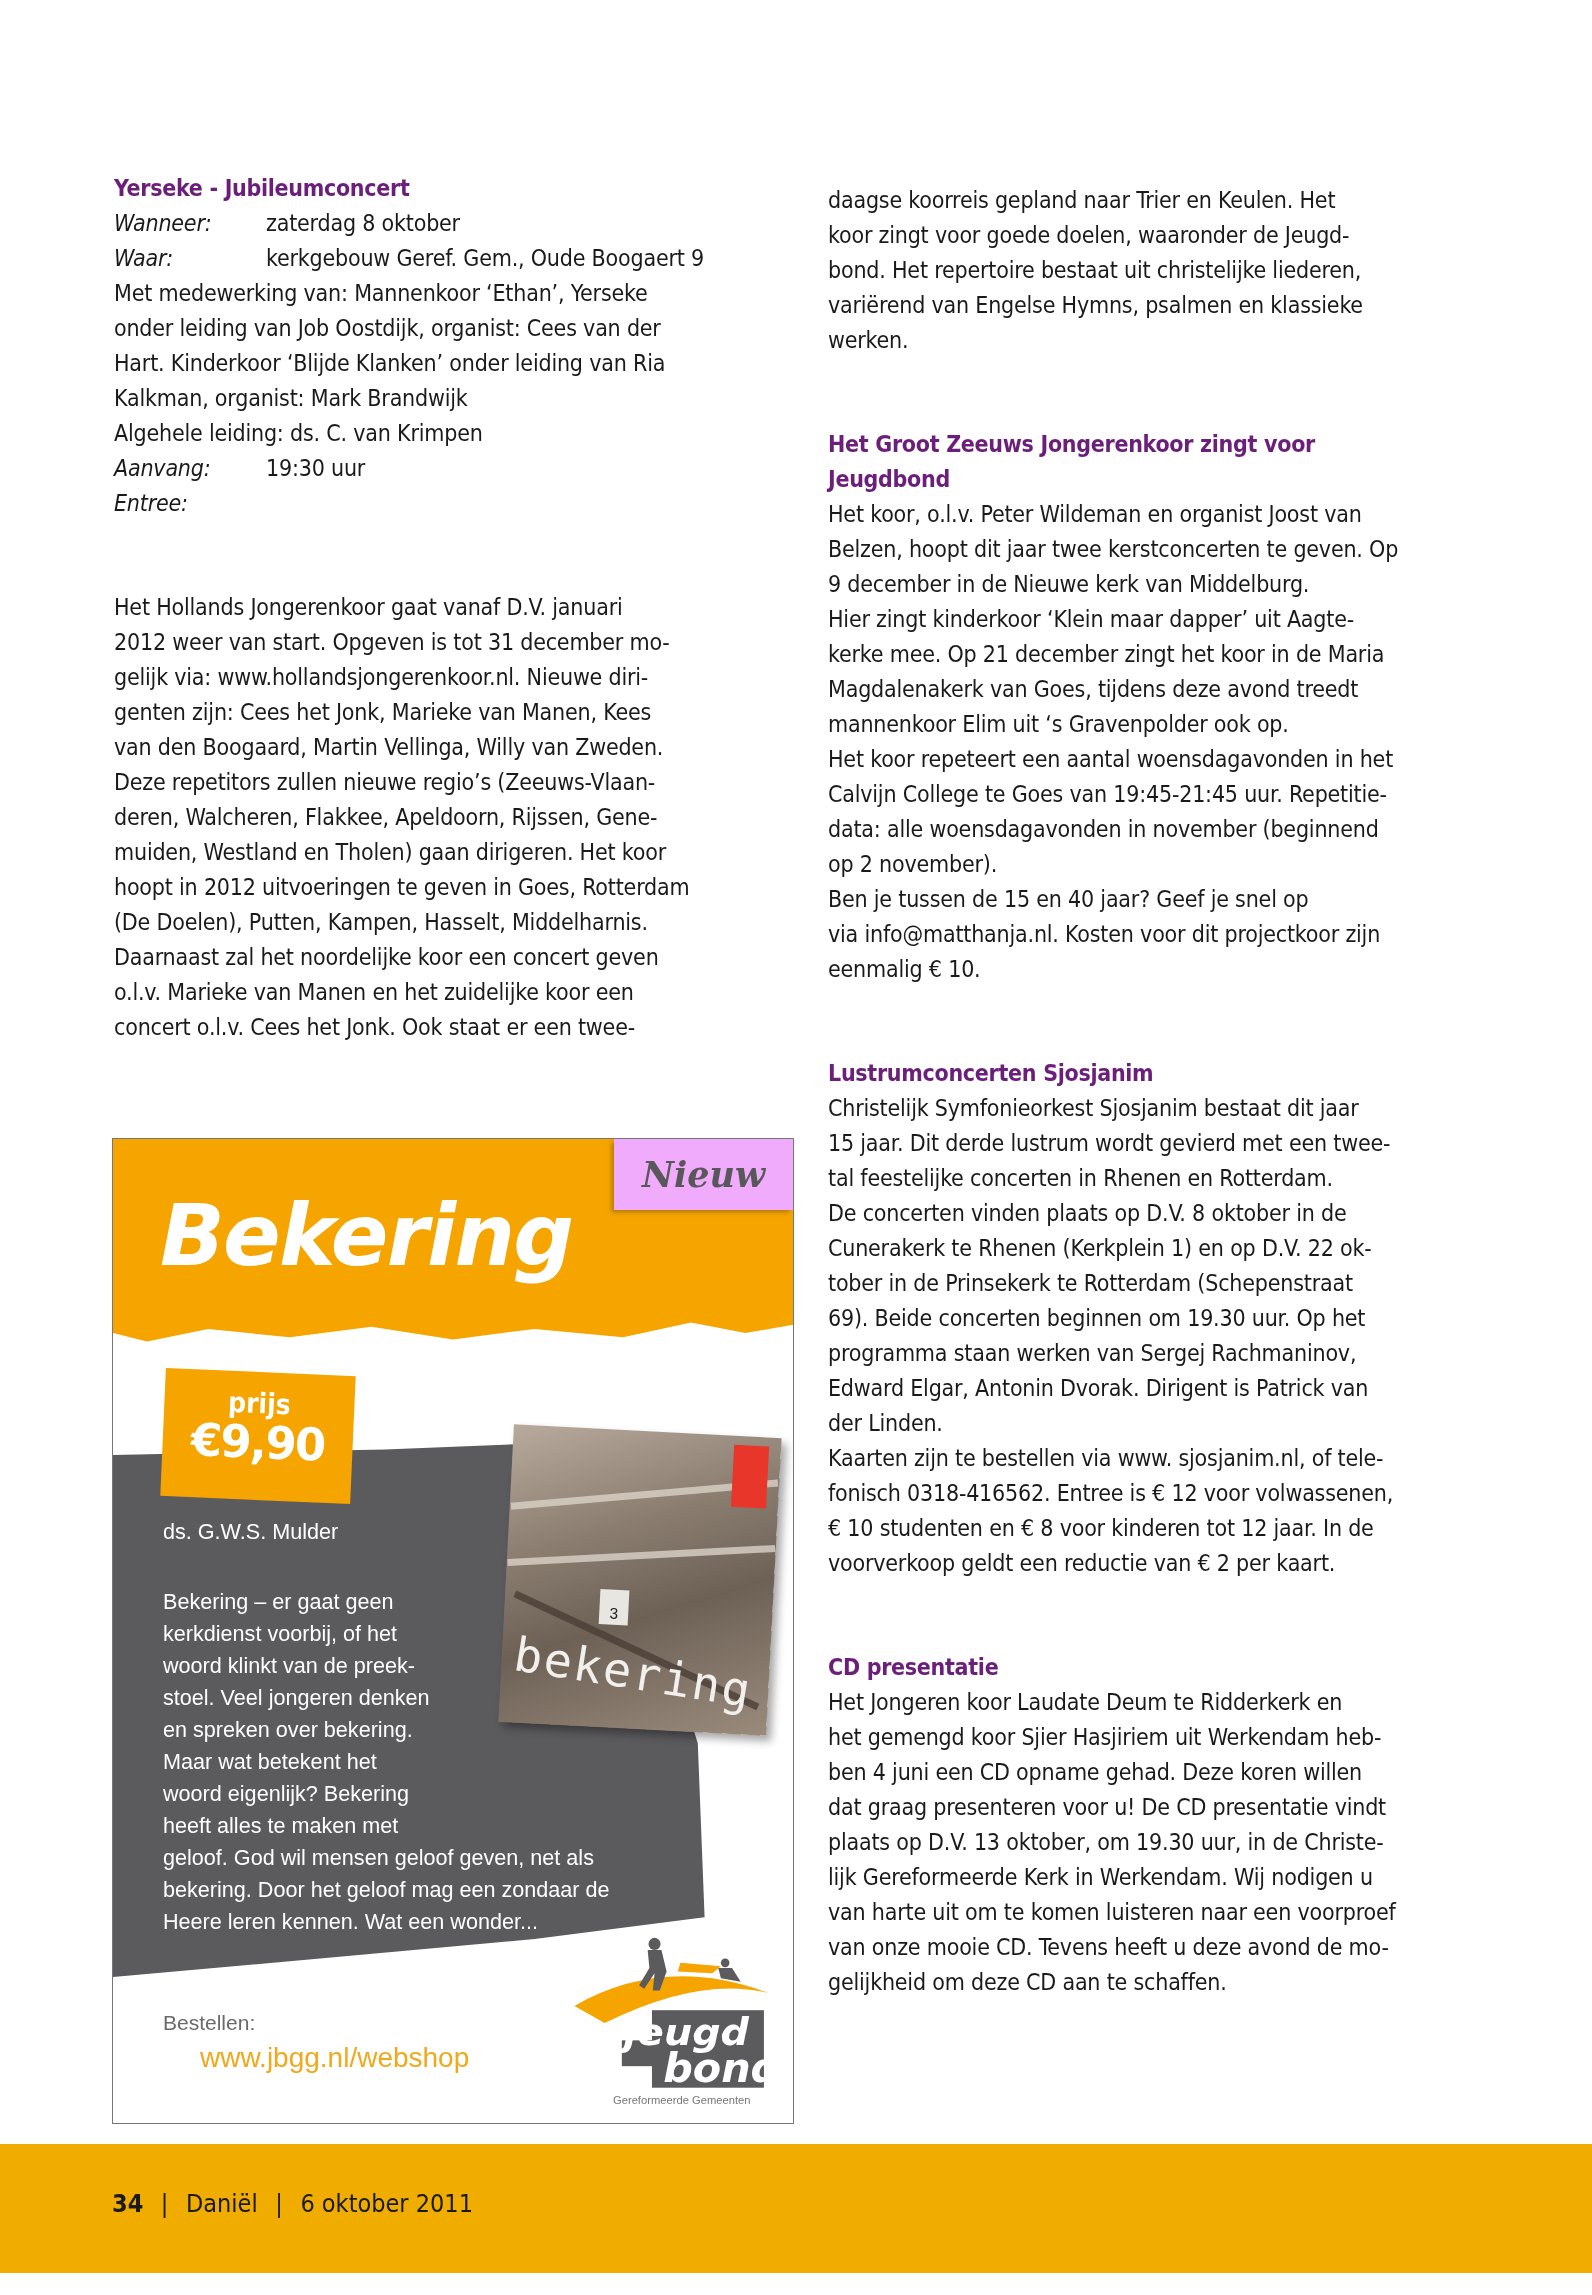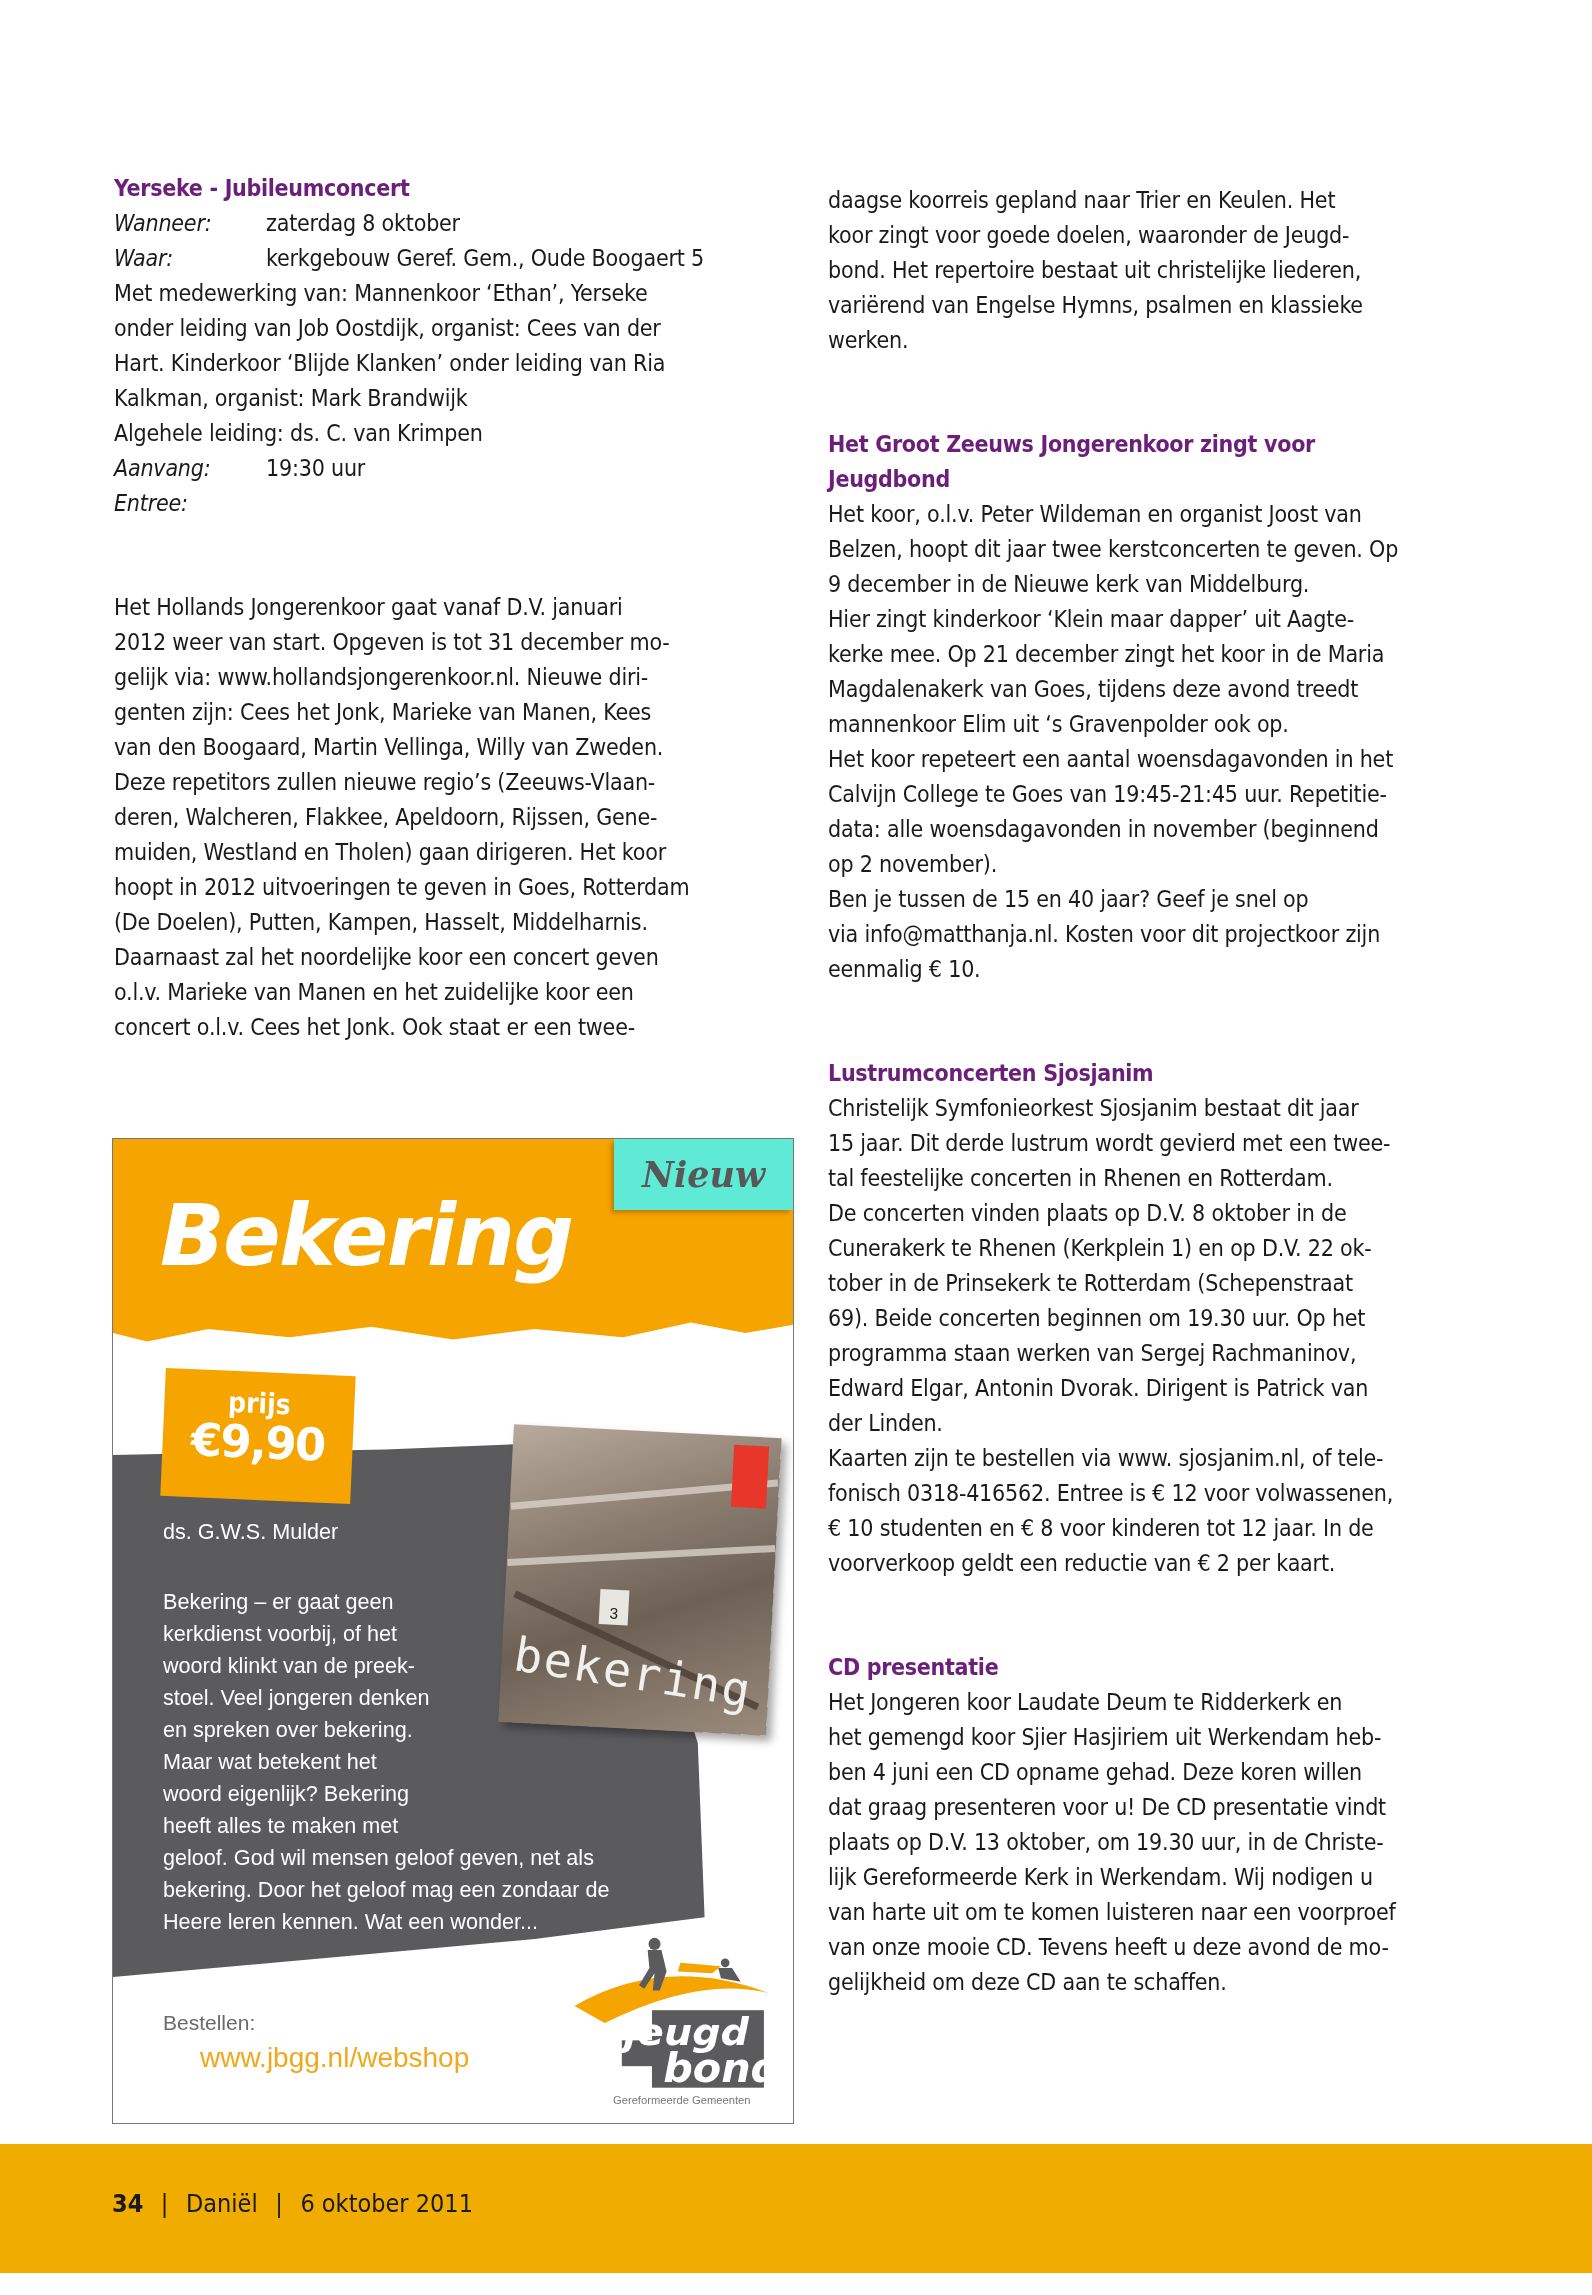--- a/index.html
+++ b/index.html
@@ -11,21 +11,21 @@
   .article { margin:0 0 69px 0; }
   .article h2 { margin:0; font-size:23px; line-height:35px; font-weight:bold; color:#6b1f7a; letter-spacing:-0.3px; }
   .article p { margin:0; white-space:pre-line; }
   .kv { display:flex; }
   .kv .k { width:152px; flex:none;font-style:italic; }
   
   .ad { position:absolute; left:112px; top:1138px; width:680px; height:984px; border:1.3px solid #777; background:#fff; overflow:hidden;
         font-family:"Liberation Sans", sans-serif; }
   .ad .orange-band { position:absolute; left:0; top:0; width:100%; height:211px; background:#f5a400;
         clip-path: polygon(0 0,100% 0,100% 88%,93% 92%,85% 87%,75% 94%,62% 90%,50% 95%,38% 89%,26% 94%,14% 90%,5% 96%,0 92%); }
-  .ad .nieuw-tab { position:absolute; right:0; top:0; width:179px; height:71px; background:#5eead4; box-shadow:-2.6px 2.6px 4.3px rgba(0,0,0,0.25);
+  .ad .nieuw-tab { position:absolute; right:0; top:0; width:179px; height:71px; background:#f0abfc; box-shadow:-2.6px 2.6px 4.3px rgba(0,0,0,0.25);
         display:flex; align-items:center; justify-content:center; font-family:"DejaVu Serif", serif; font-style:italic; font-weight:bold;
         font-size:35px; color:#58585a; }
   .ad .title { position:absolute; left:47px; top:47px; font-family:"DejaVu Sans", sans-serif; font-weight:bold; font-style:italic;
         font-size:85px; color:#fff; letter-spacing:-1.7px; }
   .ad .gray-shape { position:absolute; left:0; top:305px; width:100%; height:544px; background:#5b5b5e;
         clip-path: polygon(0 2%,40% 1%,60% 0,86% 2%,86% 40%,83.5% 45%,86% 55%,87% 87%,62% 91%,0 98%); }
   .ad .price-tag { position:absolute; left:50px; top:233px; width:190px; height:128px; background:#f5a400; transform:rotate(2.5deg);
         color:#fff; text-align:center; }
   .ad .price-tag .lbl { font-family:"DejaVu Sans Condensed","DejaVu Sans", sans-serif; font-size:28px; font-weight:bold; margin-top:15.5px; line-height:31px; }
   .ad .price-tag .val { font-family:"DejaVu Sans", sans-serif; font-size:45px; font-weight:bold; line-height:48px; letter-spacing:-1.7px; }
@@ -52,21 +52,21 @@
 
 <div class="col left">
   <div class="article">
     <h2>Yerseke - Jubileumconcert</h2>
     <div class="kv">
       <span class="k">Wanneer:</span>
       <span>zaterdag 8 oktober</span>
     </div>
     <div class="kv">
       <span class="k">Waar:</span>
-      <span>kerkgebouw Geref. Gem., Oude Boogaert 5</span>
+      <span>kerkgebouw Geref. Gem., Oude Boogaert 9</span>
     </div>
     <p>Met medewerking van: Mannenkoor ‘Ethan’, Yerseke
 onder leiding van Job Oostdijk, organist: Cees van der
 Hart. Kinderkoor ‘Blijde Klanken’ onder leiding van Ria
 Kalkman, organist: Mark Brandwijk
 Algehele leiding: ds. C. van Krimpen</p>
     <div class="kv">
       <span class="k">Aanvang:</span>
       <span>19:30 uur</span>
     </div>

